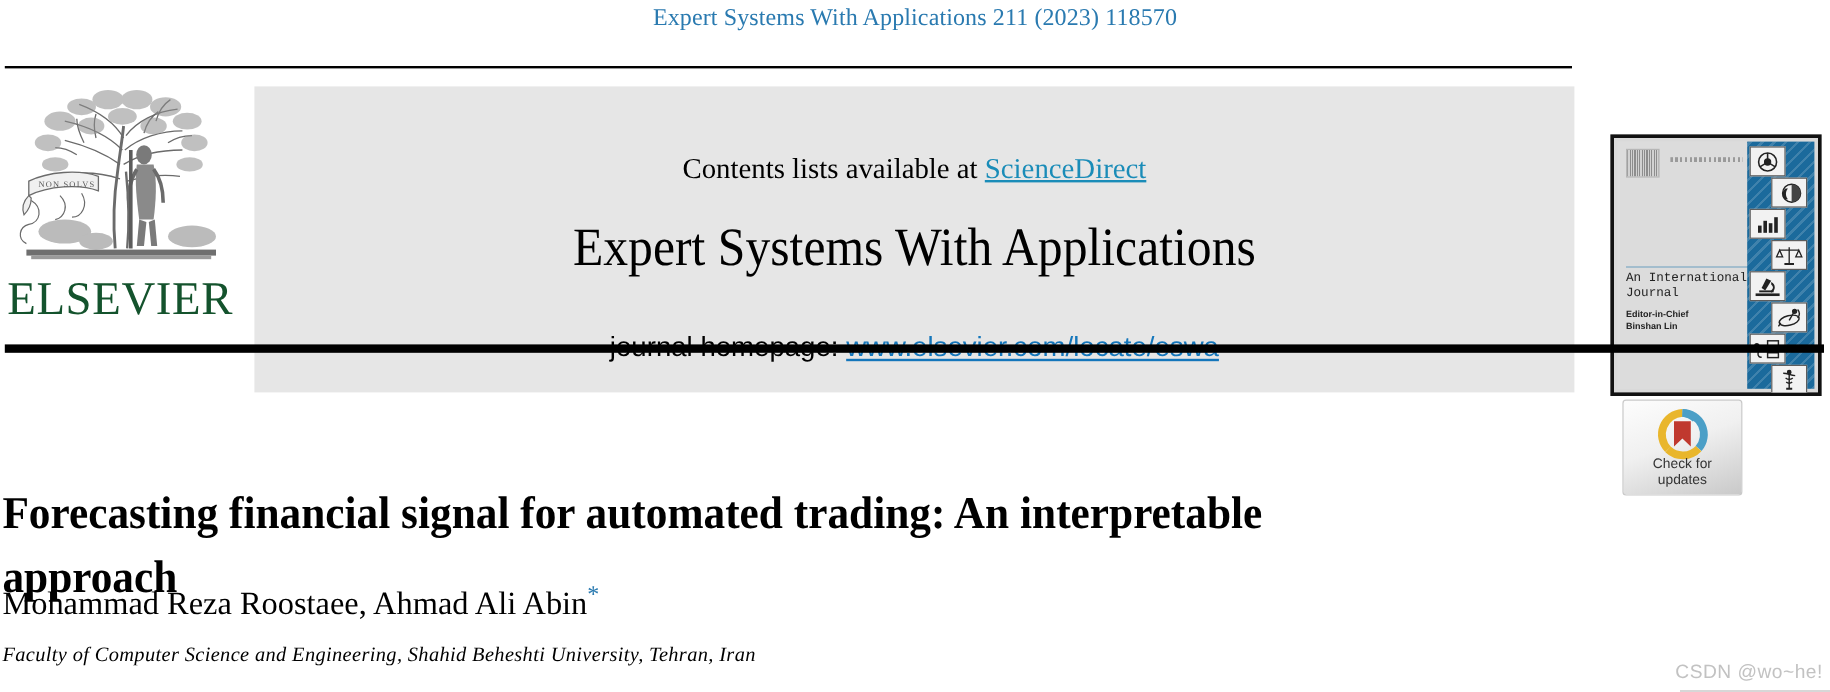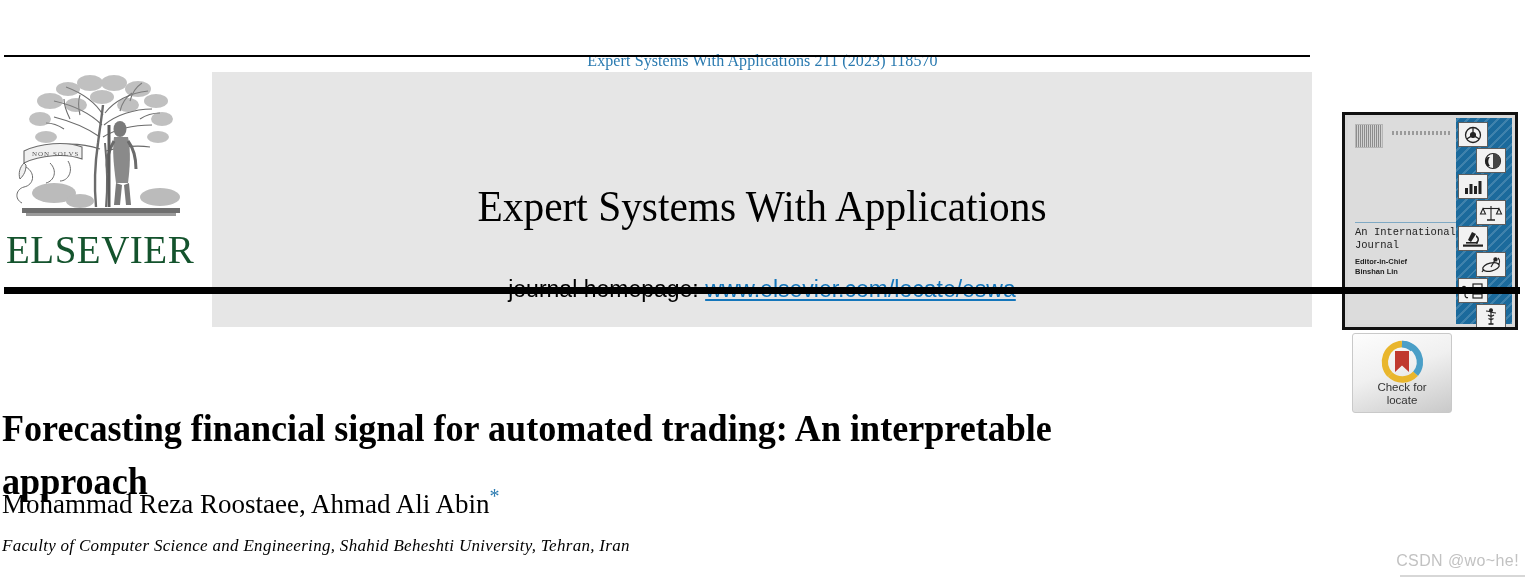--- a/index.html
+++ b/index.html
@@ -17,24 +17,23 @@
   }
 
   
   .running-head {
     position: absolute;
     top: 4px;
     left: 0;
     width: 1525px;
     text-align: center;
     font-family: "Liberation Serif", serif;
-    font-size: 16px;
+    font-size: 20px;
     color: #2a7ab0;
     letter-spacing: .1px;
-    margin-top: 48px;
   }
 
   
   .masthead {
     position: absolute;
     top: 55px;
     left: 0;
     width: 1525px;
     height: 225px;
   }
@@ -411,20 +410,23 @@
       </g>
       <rect x="12" y="141" width="158" height="5" fill="#6f6f6f"></rect>
       <rect x="16" y="146" width="150" height="3" fill="#9a9a9a"></rect>
     </svg>
     <div class="elsevier-wordmark">
       <span>ELSEVIER</span>
     </div>
   </div>
 
   <div class="banner">
+    <div class="banner-line1">
+      <span>Contents lists available at </span><a class="link" href="#">ScienceDirect</a>
+    </div>
     <div class="banner-title">Expert Systems With Applications</div>
     <div class="banner-line3">
       <span>journal homepage: </span><a class="link" href="#">www.elsevier.com/locate/eswa</a>
     </div>
   </div>
 
   <div class="cover">
     <div class="cover-inner">
       <div class="cover-left">
         <div class="cover-pubmark"></div>
@@ -554,18 +556,18 @@
 <div class="crossmark">
   <svg class="crossmark-ring" viewBox="0 0 44 44">
     <path d="M22 4 A18 18 0 0 1 35.5 33.8" fill="none" stroke="#4b9fc7" stroke-width="6.5" stroke-linecap="butt"></path>
     <path d="M35.5 33.8 A18 18 0 0 1 10 34.5" fill="none" stroke="#e9b62c" stroke-width="6.5" stroke-linecap="butt"></path>
     <path d="M10 34.5 A18 18 0 0 1 22 4" fill="none" stroke="#e9b62c" stroke-width="6.5" stroke-linecap="butt"></path>
     <path d="M22 4 A18 18 0 0 1 33 9" fill="none" stroke="#4b9fc7" stroke-width="6.5"></path>
     <path d="M15 11 L29 11 L29 32 L22 25.5 L15 32 Z" fill="#c0392f"></path>
   </svg>
   <div class="crossmark-label">
     <span>Check for</span><br>
-    <span>locate</span>
+    <span>updates</span>
   </div>
 </div>
 
 <div class="watermark">CSDN @wo~he!</div>
 <div class="watermark-rule"></div>
 
 </body></html>

